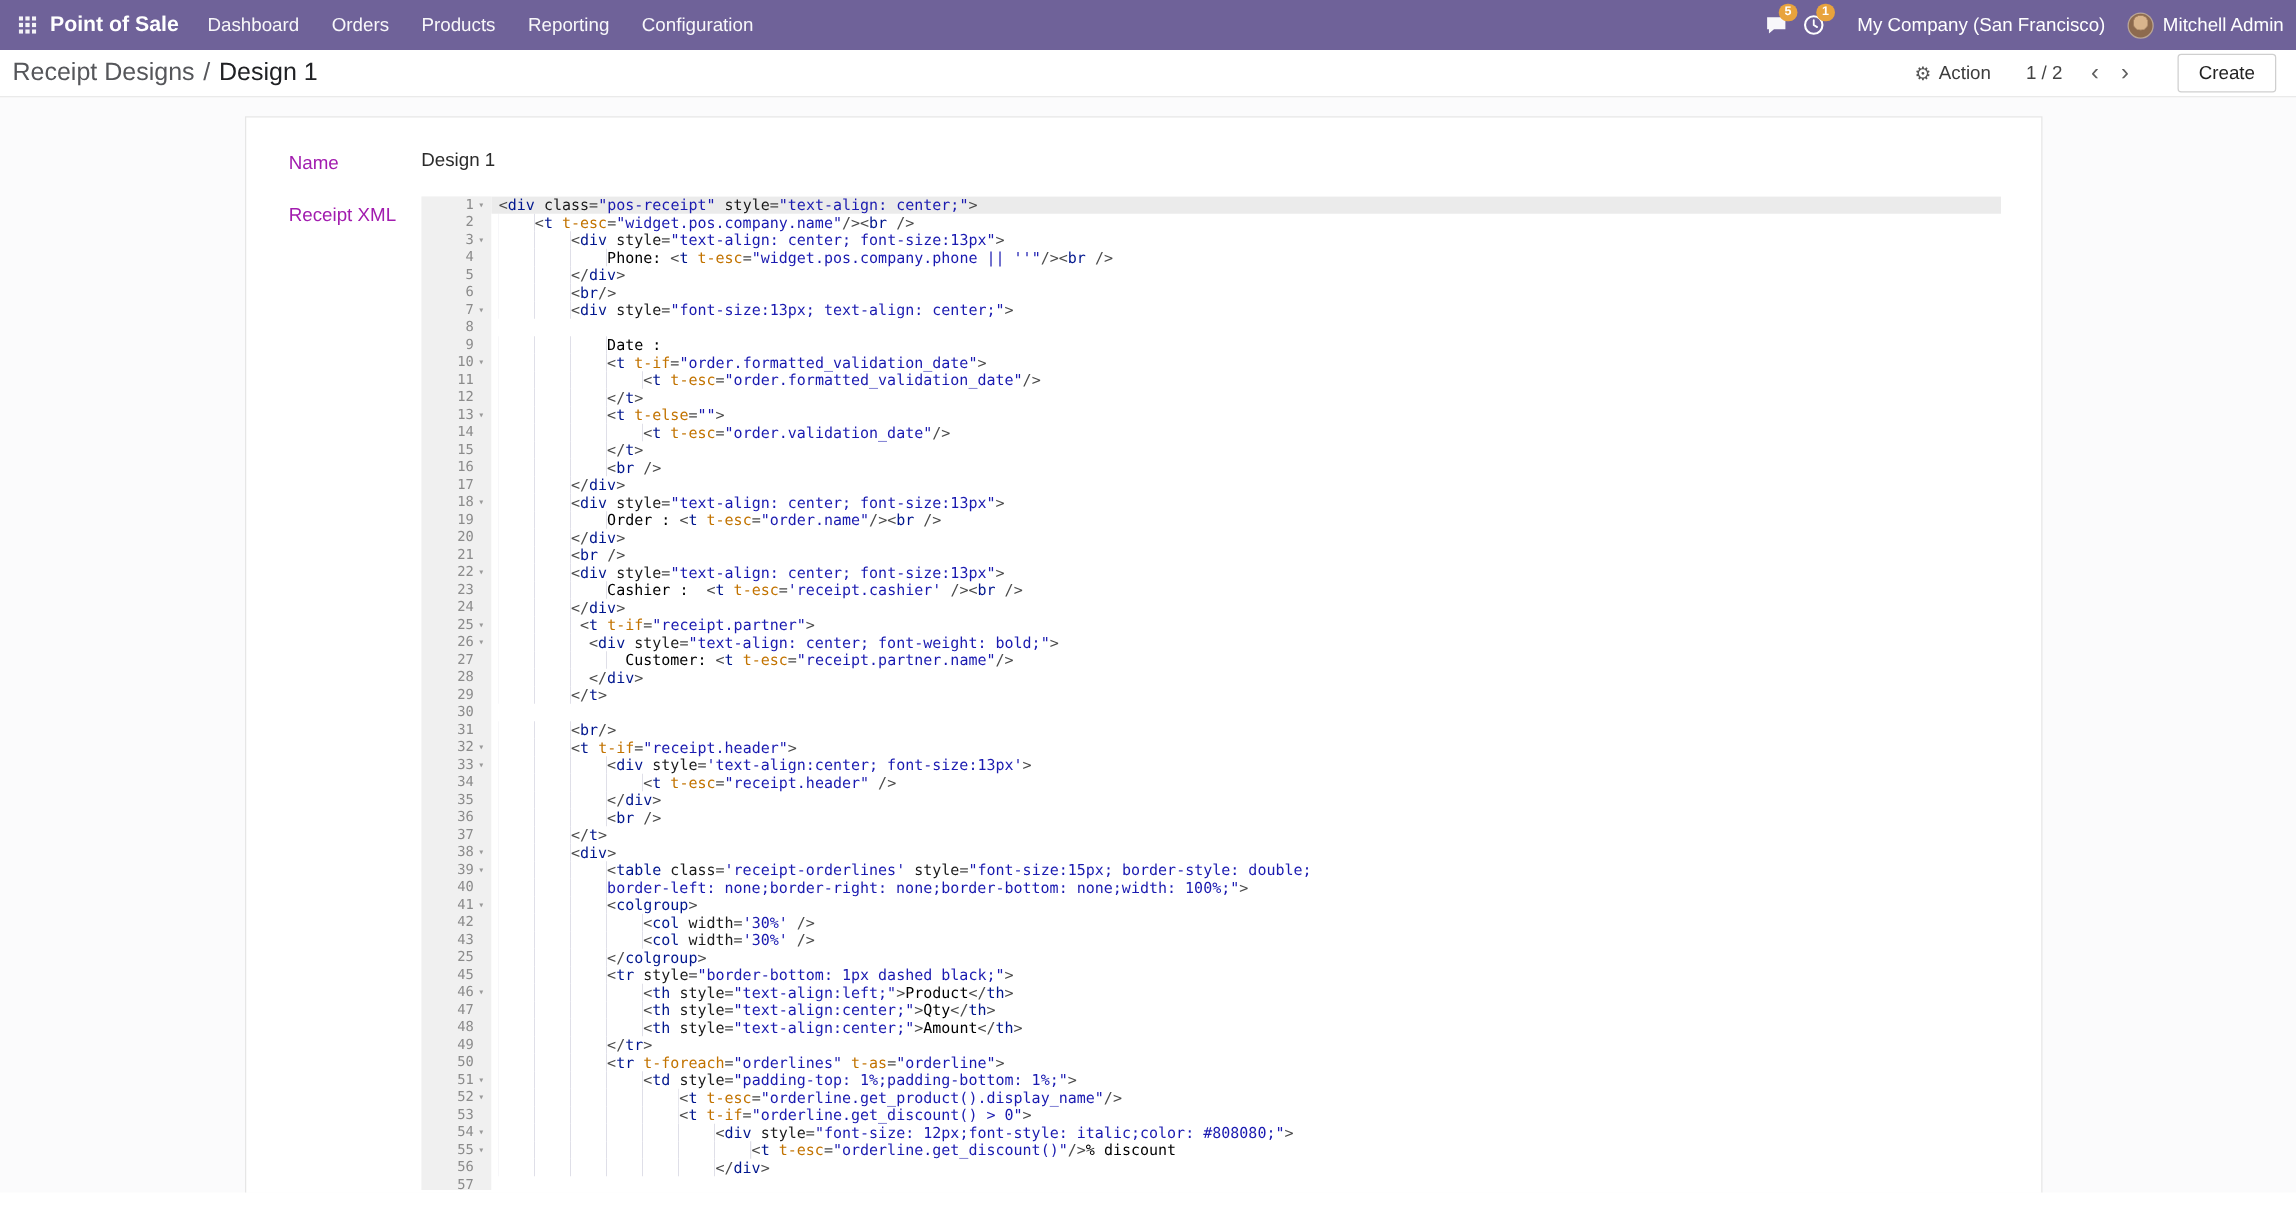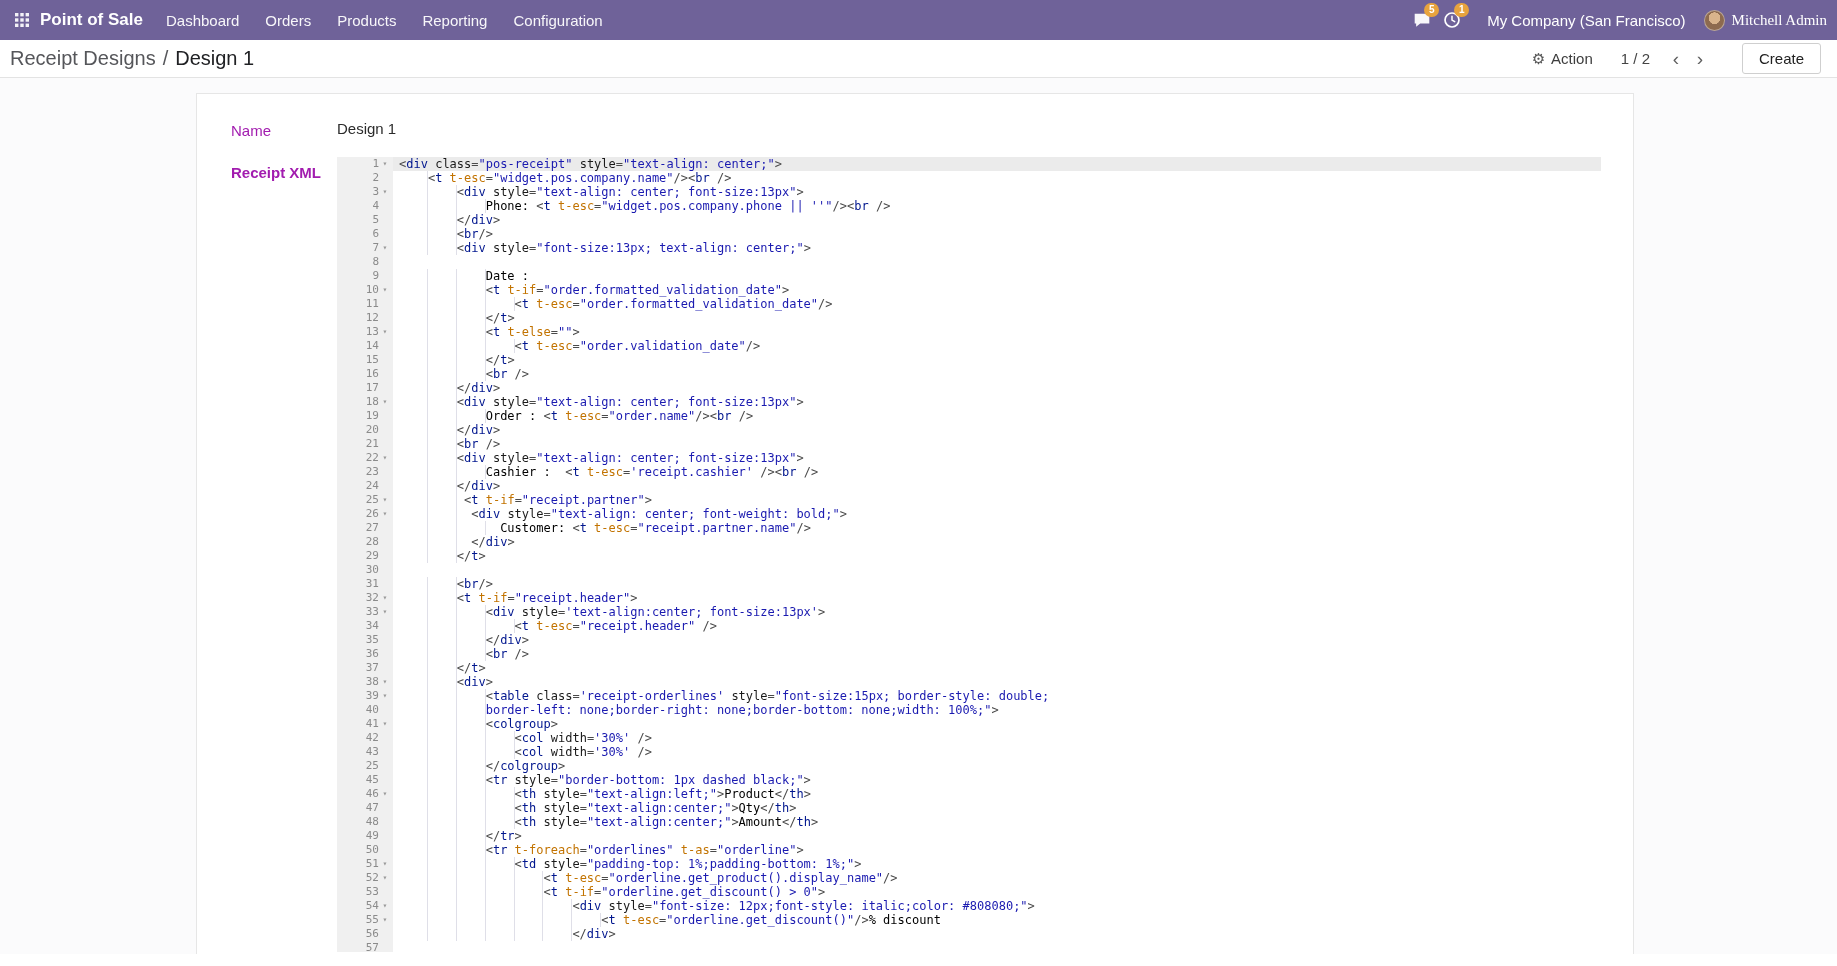--- a/index.html
+++ b/index.html
@@ -14,21 +14,21 @@
   .menu { display:flex; height:100%; }
   .menu-item { display:flex; align-items:center; padding:0 13px; font-size:15px;
                color:rgba(255,255,255,.95); text-decoration:none; cursor:pointer; white-space:nowrap; }
   .systray { margin-left:auto; display:flex; align-items:center; height:100%; }
   .tray-item { position:relative; width:30px; height:40px; display:flex; align-items:center;
                justify-content:center; cursor:pointer; }
   .badge { position:absolute; top:3px; right:-2px; background:var(--badge-bg,#e8a33d); color:#fff;
            font-size:10px; font-weight:700; line-height:14px; height:14px; min-width:15px;
            text-align:center; padding:0 4px; border-radius:8px; }
   .company { margin-left:20px; font-size:15px; white-space:nowrap; cursor:pointer; }
-  .user { display:flex; align-items:center; margin-left:18px; font-size:15px; cursor:pointer; white-space:nowrap;font-family:Liberation Serif, serif; }
+  .user { display:flex; align-items:center; margin-left:18px; font-size:15px; cursor:pointer; white-space:nowrap; }
   .avatar { width:21px; height:21px; border-radius:50%; margin-right:7px; flex:none;
             background:radial-gradient(circle at 50% 38%, #d9b48c 0 38%, #8d6a4e 39% 100%); border:1px solid rgba(255,255,255,.4); }
 
   
   .control-panel { height:38px; background:#fff; border-bottom:1px solid #e3e3e3;
                    display:flex; align-items:center; padding:0 16px 0 10px; }
   .breadcrumb { font-size:20px; color:#55565a; display:flex; align-items:baseline; gap:7px; }
   .breadcrumb a { color:#55565a; text-decoration:none; cursor:pointer; }
   .breadcrumb .current { color:#202124; }
   .cp-right { margin-left:auto; display:flex; align-items:center; }
@@ -41,21 +41,21 @@
   .create-btn { margin-left:30px; background:#fff; border:1px solid #cfcfcf; border-radius:3px;
                 font-size:15px; color:#222; padding:6px 16px; cursor:pointer;
                 font-family:"Liberation Sans", sans-serif; }
 
   
   .content { height:876px; background:#fbfbfc; overflow:hidden; }
   .sheet { width:1438px; margin:15px 0 0 196px; background:#fff; border:1px solid #e6e6e6;
            padding:26px 32px 40px 34px; min-height:900px; }
   .frow { display:flex; margin-bottom:18px; }
   .frow label { width:106px; flex:none; font-size:15px; color:#a21caf; padding-top:2px; }
-  .frow .xml-label { padding-top:7px;font-weight:bold; }
+  .frow .xml-label { padding-top:7px; }
   .fval { font-size:15px; color:#2b2b2b; }
 
   
   .editor { display:flex; width:1266px; height:795px; overflow:hidden; background:#fff;
             font-family:"DejaVu Sans Mono", monospace; font-size:12px; line-height:14px; cursor:text; }
   .gutter { width:56px; flex:none; background:var(--gutter-bg,#f0f0f0); }
   .gl { height:14px; display:flex; justify-content:flex-end; align-items:center;
         font-size:11px; color:#8b8b8b; padding-right:2px; }
   .fold { width:12px; text-align:center; font-size:8px; color:#9a9a9a; line-height:14px; cursor:pointer; }
   .codearea { flex:1; overflow:hidden; padding-left:6px; }

